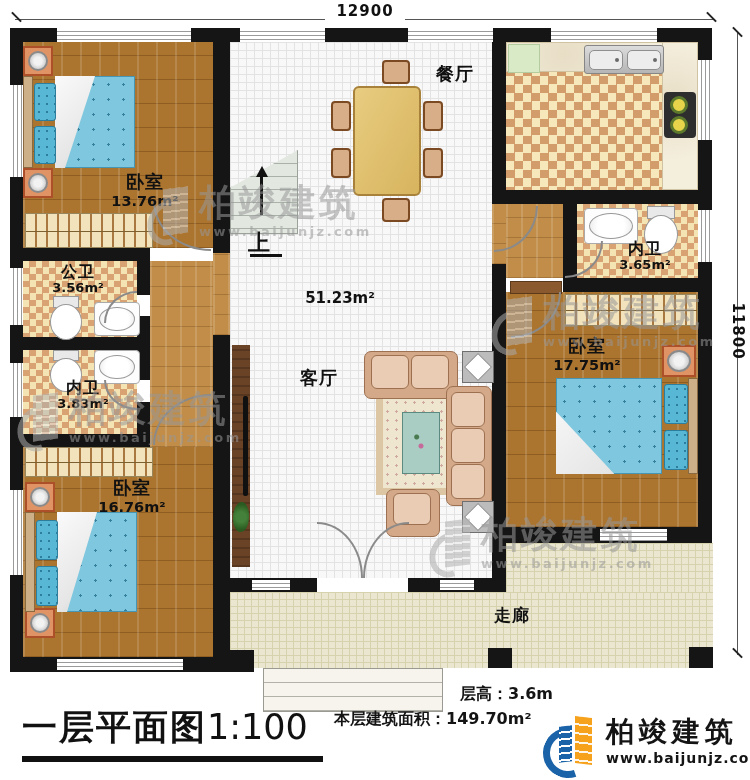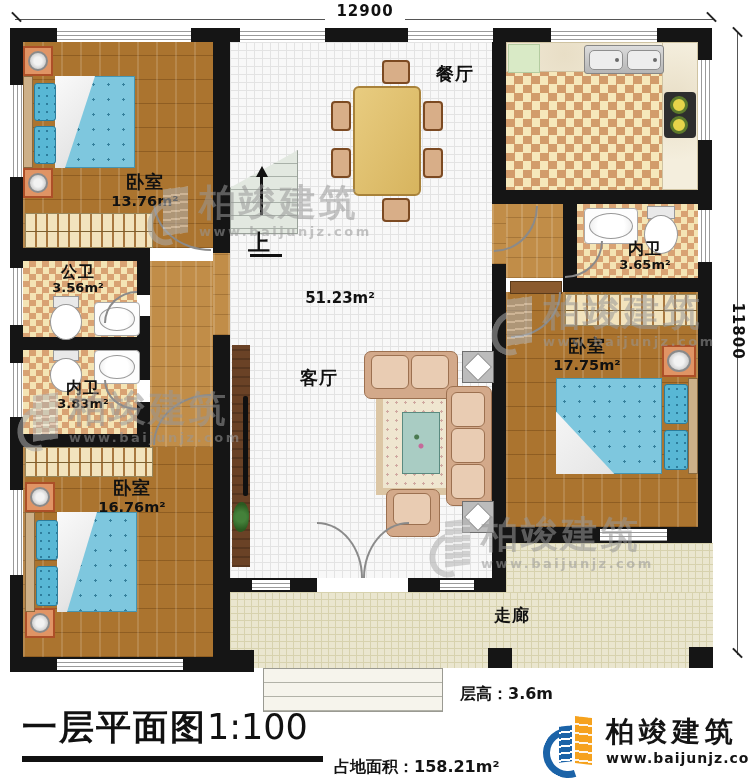--- a/index.html
+++ b/index.html
@@ -337,22 +337,22 @@
   </div>
 
   <div class="abs" style="left:22px;top:704px;width:320px;height:48px;white-space:nowrap;">
     <span class="title-text">一层平面图</span><span class="title-scale">1:100</span>
   </div>
   <div class="abs" style="left:22px;top:756px;width:301px;height:6px;background:#111;"></div>
 
   <div class="stat" style="left:460px;top:684px;">
     <span>层高：</span><span>3.6m</span>
   </div>
-  <div class="stat" style="left:334px;top:757px;">
-    <span>占地面积：</span><span>158.21m²</span>
+  <div class="stat" style="left:334px;top:709px;">
+    <span>本层建筑面积：</span><span>149.70m²</span>
   </div>
 
   <div class="abs" style="left:546px;top:712px;display:flex;align-items:flex-start;gap:6px;">
     <span class="logo-icon">
       <span class="lb1"></span>
       <span class="lb2"></span>
     </span>
     <span style="display:flex;flex-direction:column;margin-top:6px;">
       <span class="brand-name">柏竣建筑</span>
       <span class="brand-site">www.baijunjz.com</span>

